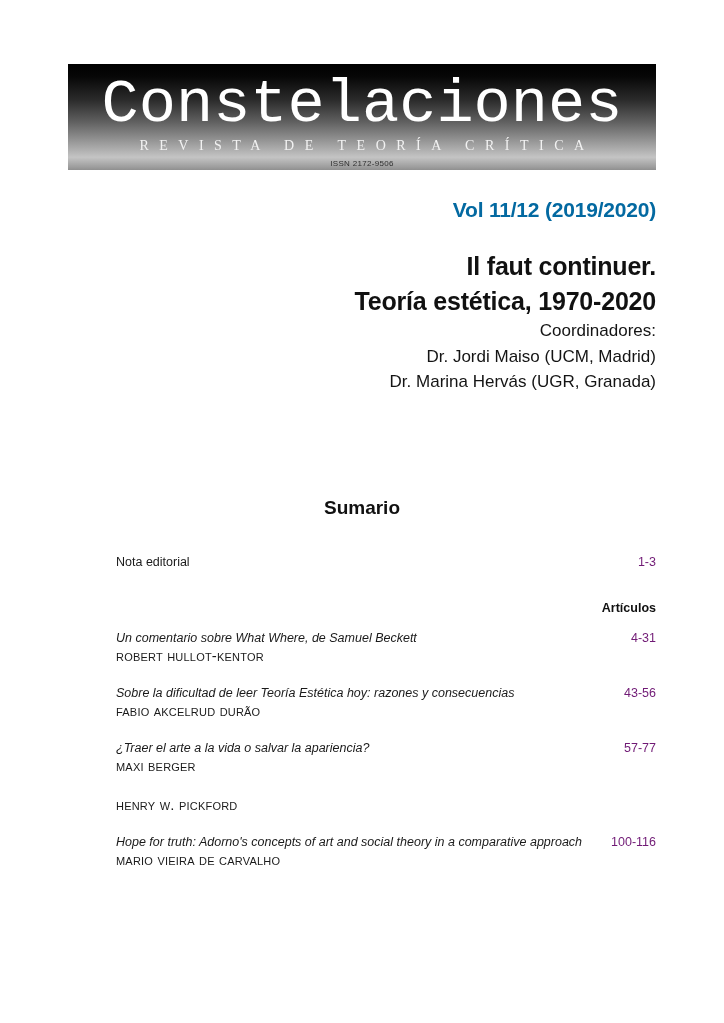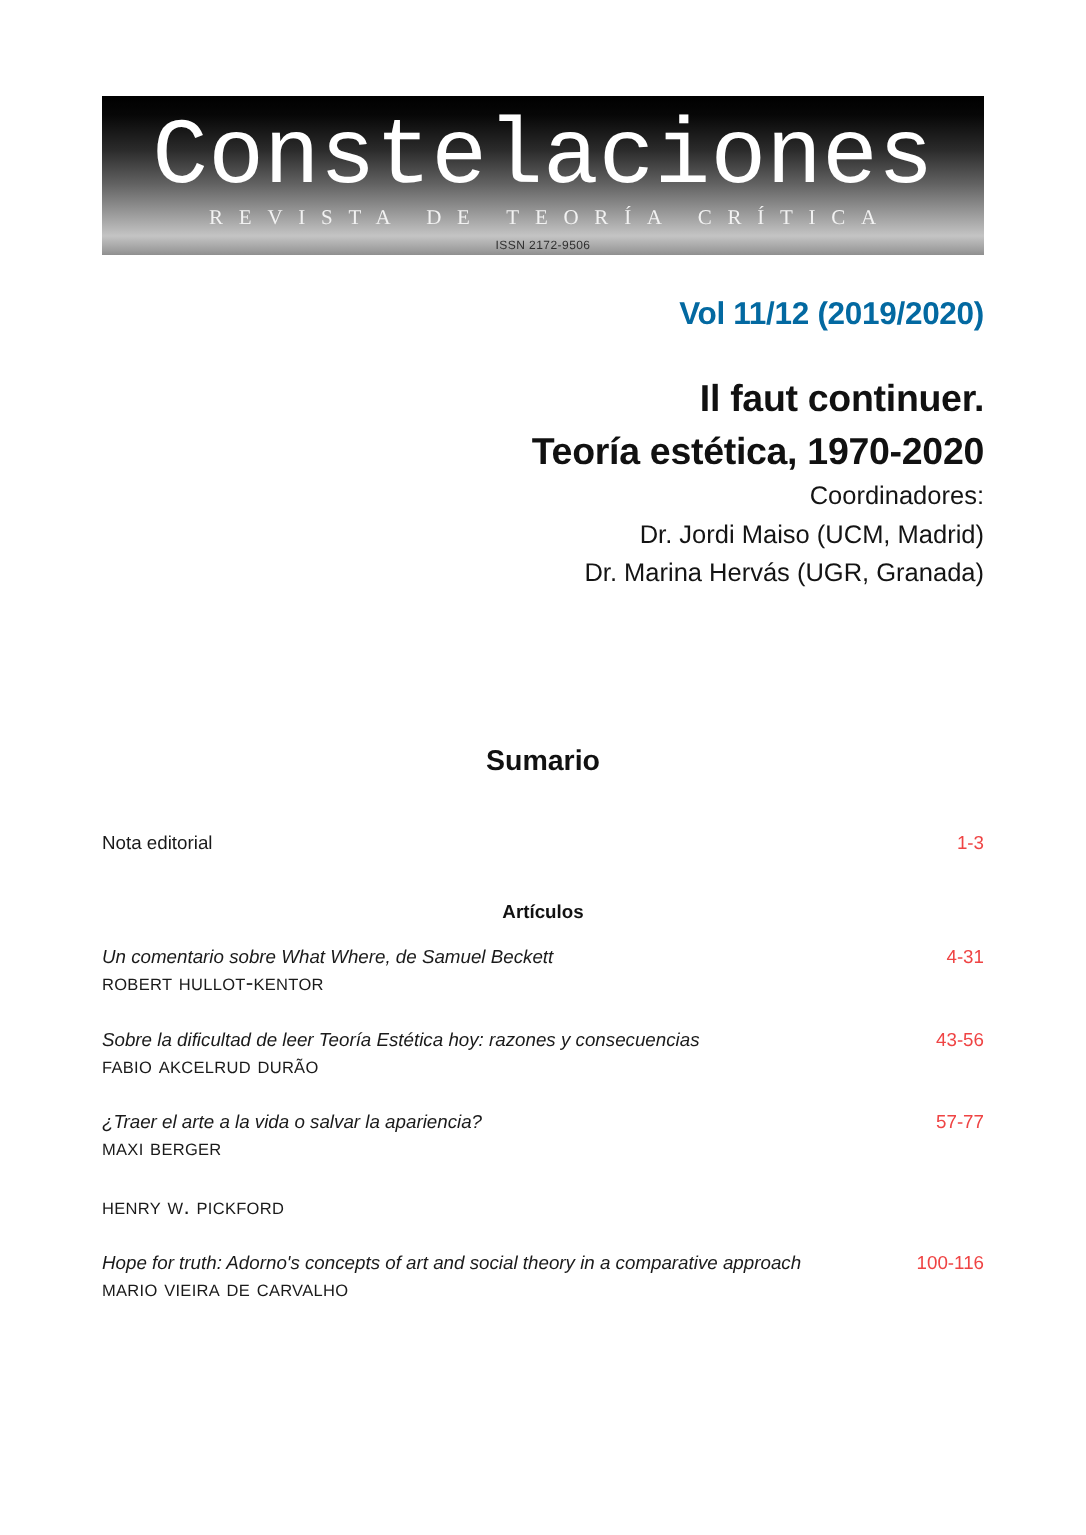--- a/index.html
+++ b/index.html
@@ -136,44 +136,44 @@
     flex: 1 1 auto;
     padding-right: 16px;
   }
 
   .toc-entry-title.italic {
     font-style: italic;
   }
 
   .toc-pages {
     font-size: 12.5px;
-    color: #ef4444;
+    color: #701a75;
     flex: 0 0 auto;
     white-space: nowrap;
   }
 
   .toc-author {
     font-size: 15px;
     font-variant: small-caps;
     text-transform: lowercase;
     color: #1a1a1a;
     margin-top: 2px;
     letter-spacing: 0.2px;
   }
 
   .section-heading {
-    text-align: center;
+    text-align: right;
     font-size: 12.5px;
     font-weight: bold;
     color: #111;
     margin-top: 32px;
     margin-bottom: 16px;
   }
 
-  .toc-item { margin-bottom: 22px; }
+  .toc-item { margin-bottom: 22px; margin-left: 48px; }
   .toc-item.first { margin-bottom: 0; }
 </style>
 </head>
 <body>
 
 <div class="masthead">
   <div class="masthead-inner">
     <div class="wordmark">Constelaciones</div>
     <div class="tagline">REVISTA DE TEORÍA CRÍTICA</div>
     <div class="issn">ISSN 2172-9506</div>

